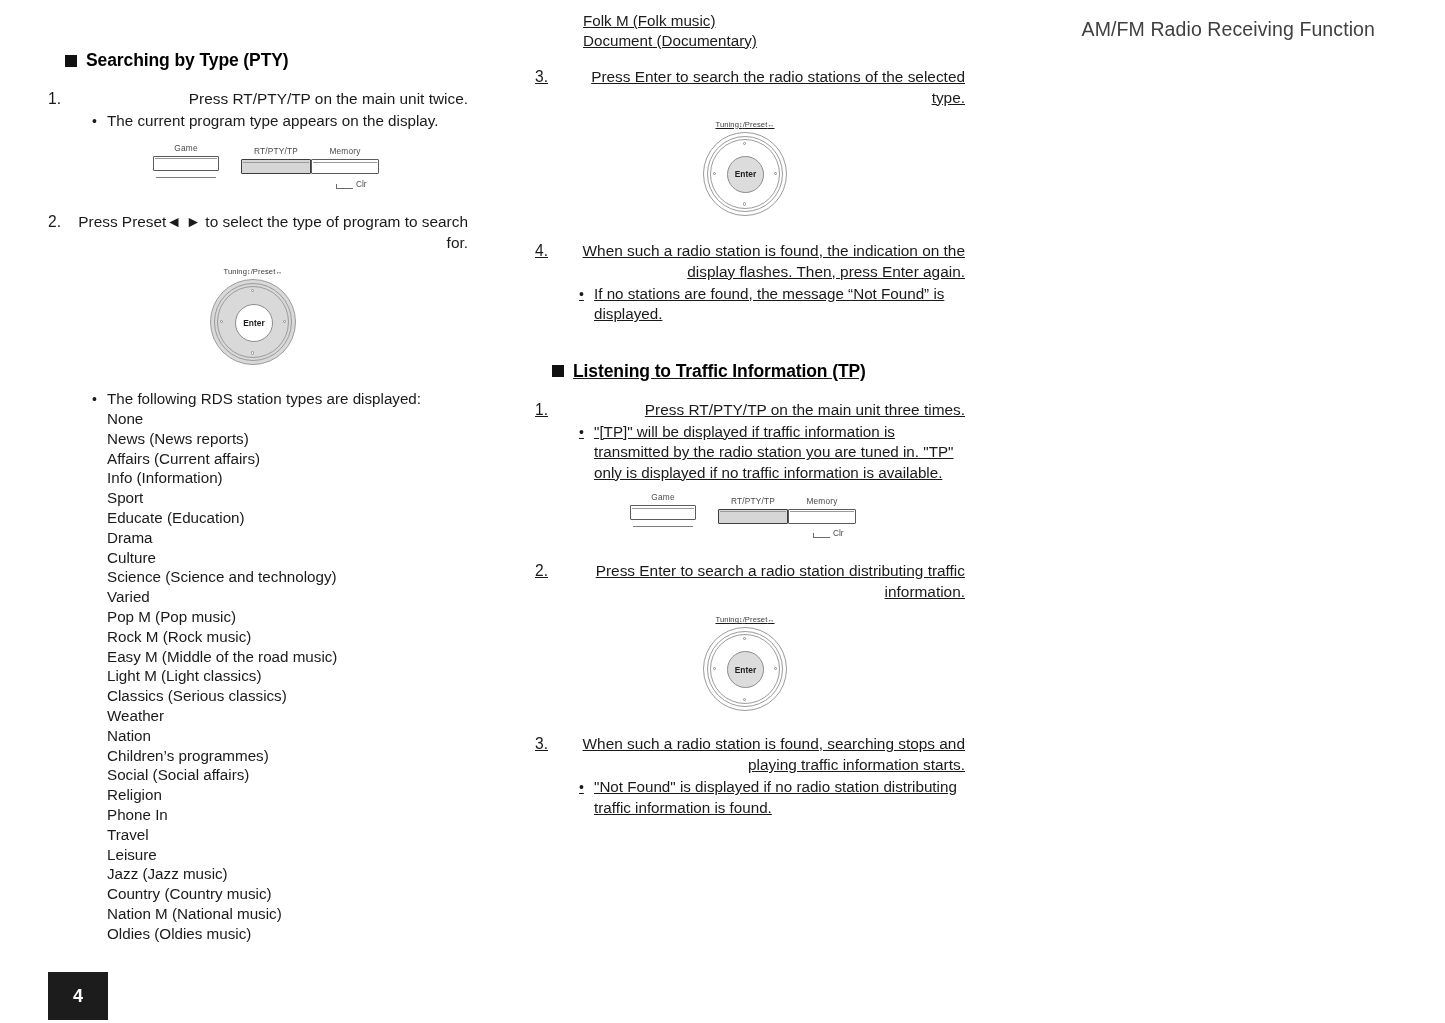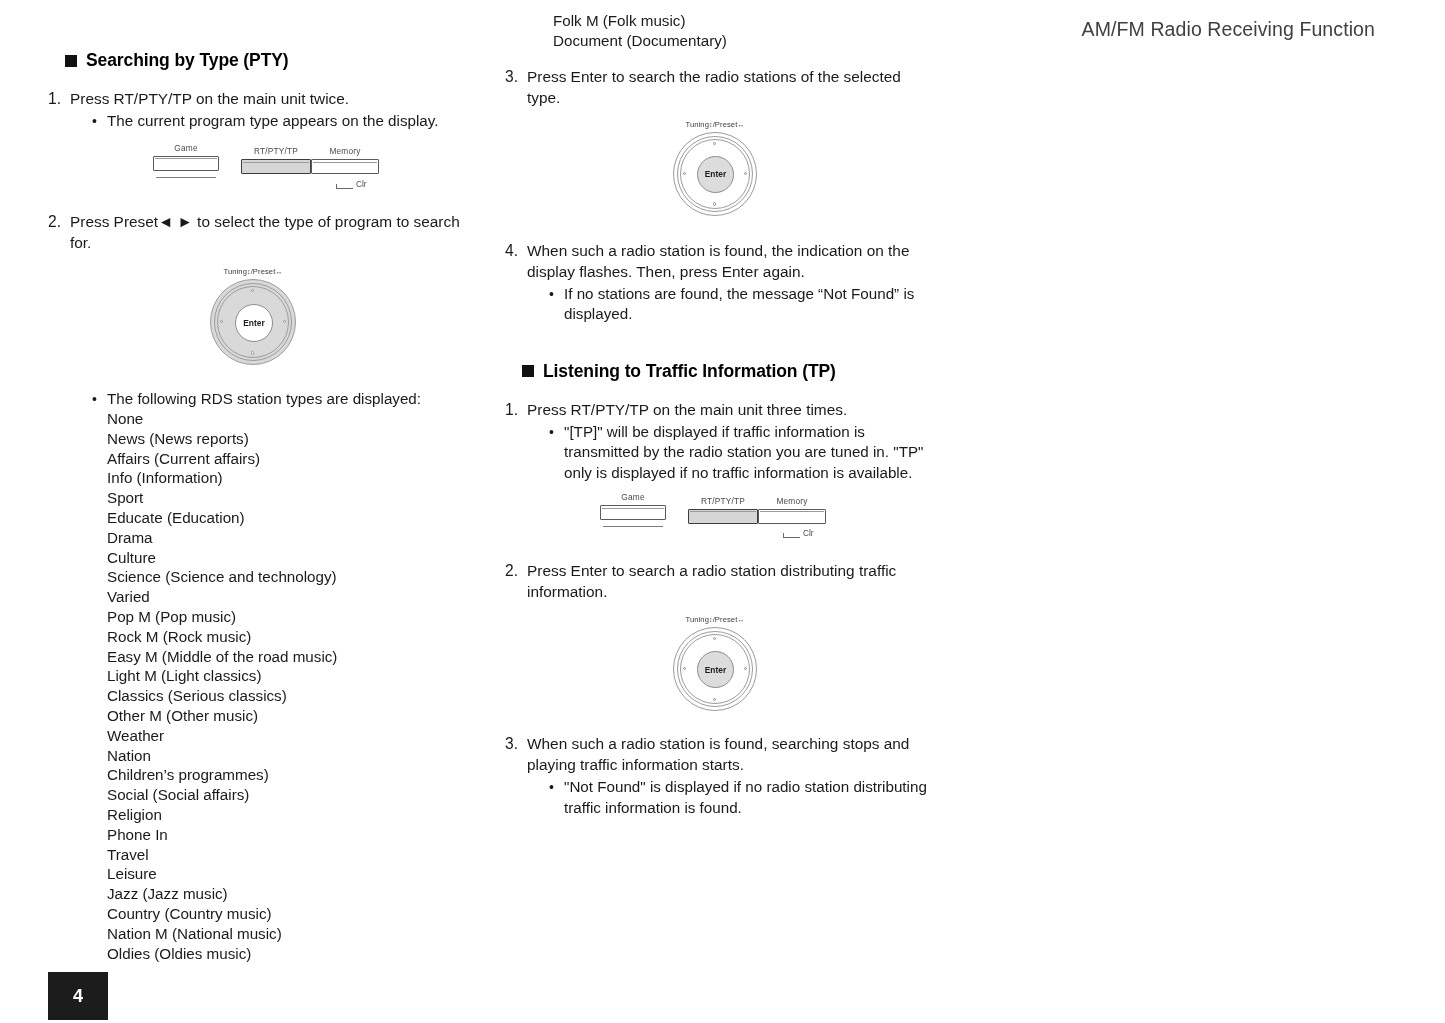--- a/index.html
+++ b/index.html
@@ -25,21 +25,21 @@
     letter-spacing: 0.1px;
     white-space: nowrap;
   }
 
   
   .col {
     position: absolute;
     top: 50px;
   }
   .col-left  { left: 48px;  width: 420px; }
-  .col-right { left: 505px; width: 430px; }
+  .col-right { left: 535px; width: 430px; text-decoration: underline; }
 
   
   .sec-head {
     font-size: 17.5px;
     font-weight: bold;
     letter-spacing: -0.1px;
     display: flex;
     align-items: center;
     gap: 9px;
     margin: 0 0 17px 0;
@@ -62,21 +62,21 @@
     font-size: 15.4px;
     line-height: 21px;
     margin-bottom: 2px;
   }
   .step-num {
     flex: none;
     width: 22px;
     font-size: 15.6px;
     text-align: left;
   }
-  .step-body { flex: 1; }
+  .step-body { flex: 1; text-align: right; }
 
   
   .sub {
     display: flex;
     align-items: flex-start;
     font-size: 15.2px;
     line-height: 20.5px;
     margin-left: 44px;
     margin-top: 2px;
   }
@@ -293,21 +293,20 @@
         <div>Educate (Education)</div>
         <div>Drama</div>
         <div>Culture</div>
         <div>Science (Science and technology)</div>
         <div>Varied</div>
         <div>Pop M (Pop music)</div>
         <div>Rock M (Rock music)</div>
         <div>Easy M (Middle of the road music)</div>
         <div>Light M (Light classics)</div>
         <div>Classics (Serious classics)</div>
-        <div>Other M (Other music)</div>
         <div>Weather</div>
         <div>Nation</div>
         <div>Children’s programmes)</div>
         <div>Social (Social affairs)</div>
         <div>Religion</div>
         <div>Phone In</div>
         <div>Travel</div>
         <div>Leisure</div>
         <div>Jazz (Jazz music)</div>
         <div>Country (Country music)</div>

